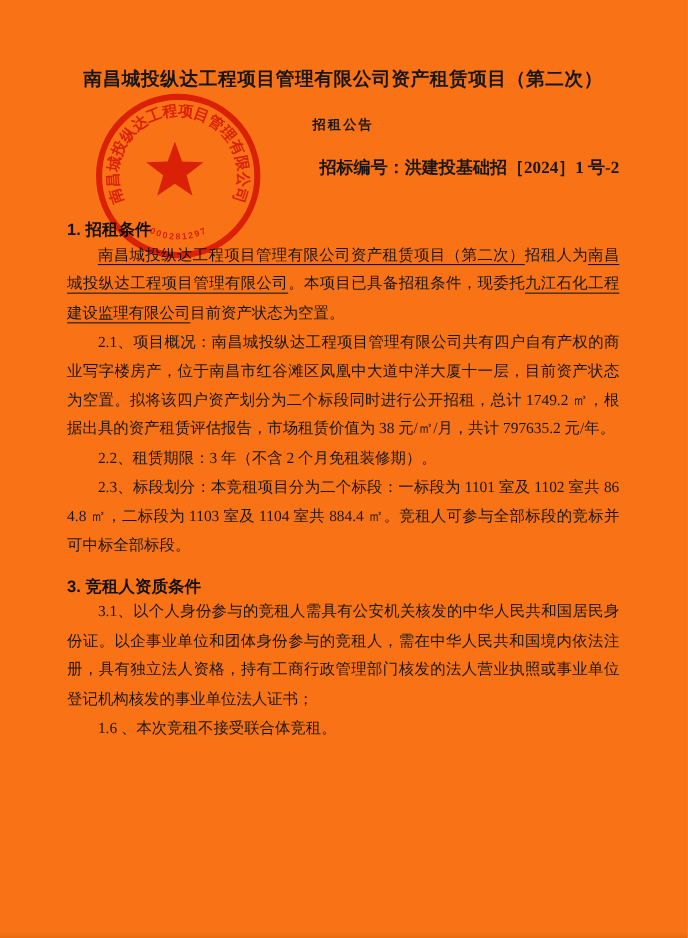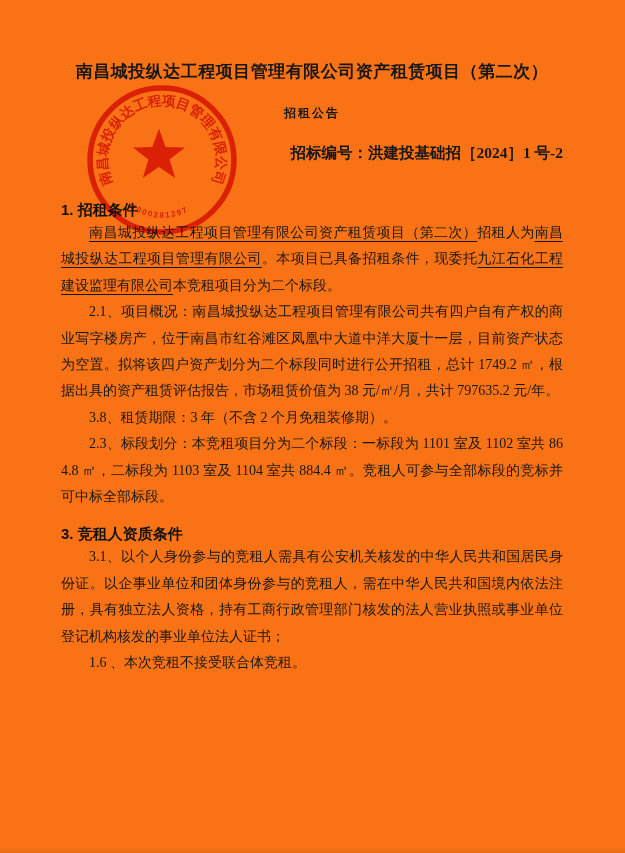--- a/index.html
+++ b/index.html
@@ -109,26 +109,26 @@
   <div class="content">
 
     <h1 class="doc-title">南昌城投纵达工程项目管理有限公司资产租赁项目（第二次）</h1>
 
     <h2 class="doc-subtitle">招租公告</h2>
 
     <div class="bid-no">招标编号：洪建投基础招［2024］1 号-2</div>
 
     <h3 class="sec-heading mt-sec1">1. 招租条件</h3>
 
-    <p class="para p-first"><span class="u">南昌城投纵达工程项目管理有限公司资产租赁项目（第二次）</span><span>招租人为</span><span class="u">南昌城投纵达工程项目管理有限公司</span><span>。本项目已具备招租条件，现委托</span><span class="u">九江石化工程建设监理有限公司</span><span>本竞租项目分为二个标段。</span></p>
+    <p class="para p-first"><span class="u">南昌城投纵达工程项目管理有限公司资产租赁项目（第二次）</span><span>招租人为</span><span class="u">南昌城投纵达工程项目管理有限公司</span><span>。本项目已具备招租条件，现委托</span><span class="u">九江石化工程建设监理有限公司</span><span>目前资产状态为空置。</span></p>
 
 
     <p class="para p-21">2.1、项目概况：南昌城投纵达工程项目管理有限公司共有四户自有产权的商业写字楼房产，位于南昌市红谷滩区凤凰中大道中洋大厦十一层，目前资产状态为空置。拟将该四户资产划分为二个标段同时进行公开招租，总计 1749.2 ㎡，根据出具的资产租赁评估报告，市场租赁价值为 38 元/㎡/月，共计 797635.2 元/年。</p>
 
-    <p class="para p-22">3.8、租赁期限：3 年（不含 2 个月免租装修期）。</p>
+    <p class="para p-22">2.2、租赁期限：3 年（不含 2 个月免租装修期）。</p>
 
     <p class="para p-23">2.3、标段划分：本竞租项目分为二个标段：一标段为 1101 室及 1102 室共 864.8 ㎡，二标段为 1103 室及 1104 室共 884.4 ㎡。竞租人可参与全部标段的竞标并可中标全部标段。</p>
 
     <h3 class="sec-heading mt-sec3">3. 竞租人资质条件</h3>
 
     <p class="para p-31">3.1、以个人身份参与的竞租人需具有公安机关核发的中华人民共和国居民身份证。以企事业单位和团体身份参与的竞租人，需在中华人民共和国境内依法注册，具有独立法人资格，持有工商行政管理部门核发的法人营业执照或事业单位登记机构核发的事业单位法人证书；</p>
 
 
     <p class="para p-33">1.6 、本次竞租不接受联合体竞租。</p>
 

